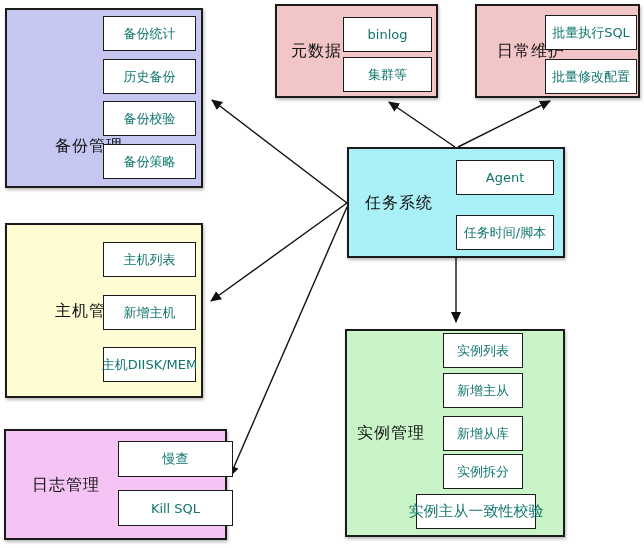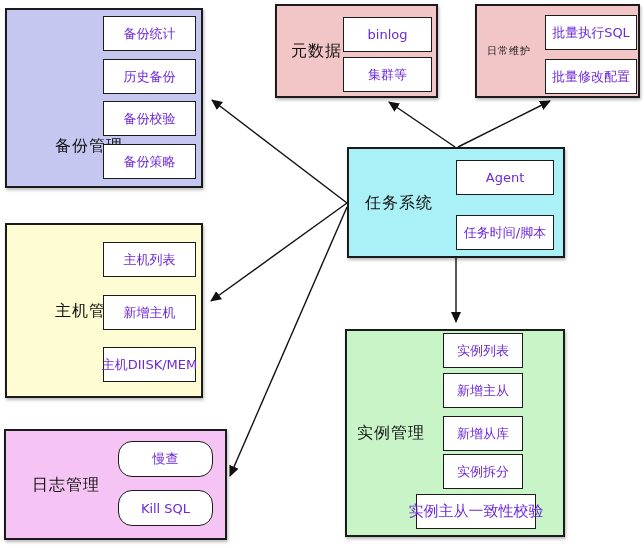--- a/index.html
+++ b/index.html
@@ -38,47 +38,47 @@
   }
   .item {
     position: absolute;
     background: #ffffff;
     border: 1.5px solid #1b1b1b;
     box-sizing: border-box;
     display: flex;
     align-items: center;
     justify-content: center;
     font-size: 13px;
-    color: #6d28d9;
+    color: #0f766e;
     white-space: nowrap;
   }
   
   #box-backup      { left: 5px;   top: 8px;   width: 198px; height: 180px; }
   #box-backup .box-label { left: 48px; margin-top: 48px; }
   #box-backup .item { left: 96px; width: 93px; height: 35px; }
 
   #box-meta        { left: 275px; top: 4px;   width: 163px; height: 94px; }
   #box-meta .box-label { left: 14px; }
   #box-meta .item { left: 66px; width: 89px; height: 35px; }
 
   #box-maintenance { left: 475px; top: 4px;   width: 165px; height: 94px; }
-  #box-maintenance .box-label { left: 10px; font-size: 10px; }
+  #box-maintenance .box-label { left: 20px; font-size: 16px; }
   #box-maintenance .item { left: 68px; width: 92px; height: 35px; }
 
   #box-task        { left: 347px; top: 147px; width: 218px; height: 111px; }
   #box-task .box-label { left: 16px; }
   #box-task .item { left: 107px; width: 98px; height: 35px; }
 
   #box-host        { left: 5px;   top: 223px; width: 198px; height: 175px; }
   #box-host .box-label { left: 48px; }
   #box-host .item { left: 96px; width: 93px; height: 35px; }
 
   #box-log         { left: 4px;   top: 429px; width: 223px; height: 111px; }
   #box-log .box-label { left: 26px; }
-  #box-log .item { left: 112px; width: 95px; height: 36px; border-radius: 14px; }
+  #box-log .item { left: 112px; width: 115px; height: 36px; }
 
   #box-instance    { left: 345px; top: 329px; width: 220px; height: 208px; }
   #box-instance .box-label { left: 10px; }
   #box-instance .item { left: 96px; width: 80px; height: 35px; }
   #box-instance .item.wide { left: 69px; width: 120px; font-size: 15px; }
 </style>
 </head>
 <body>
 
 <div class="canvas">

